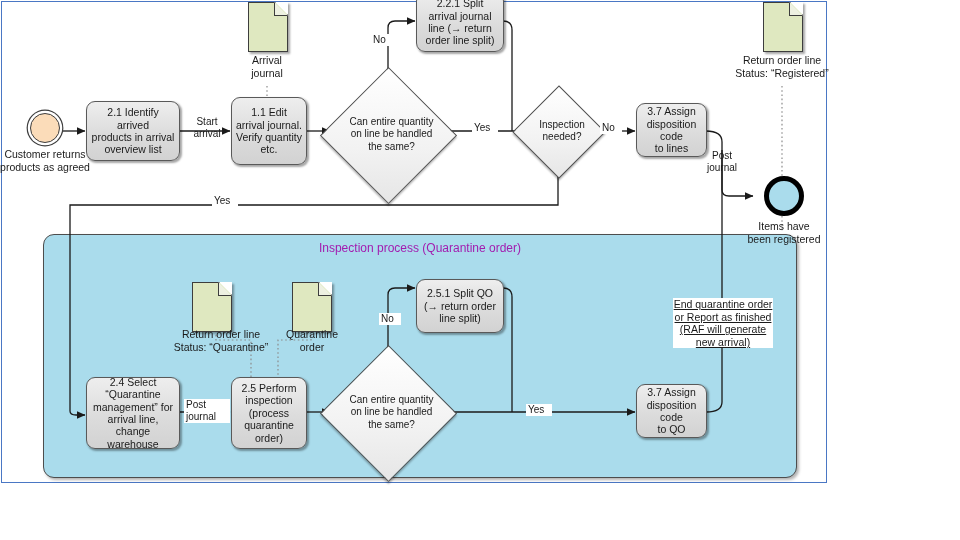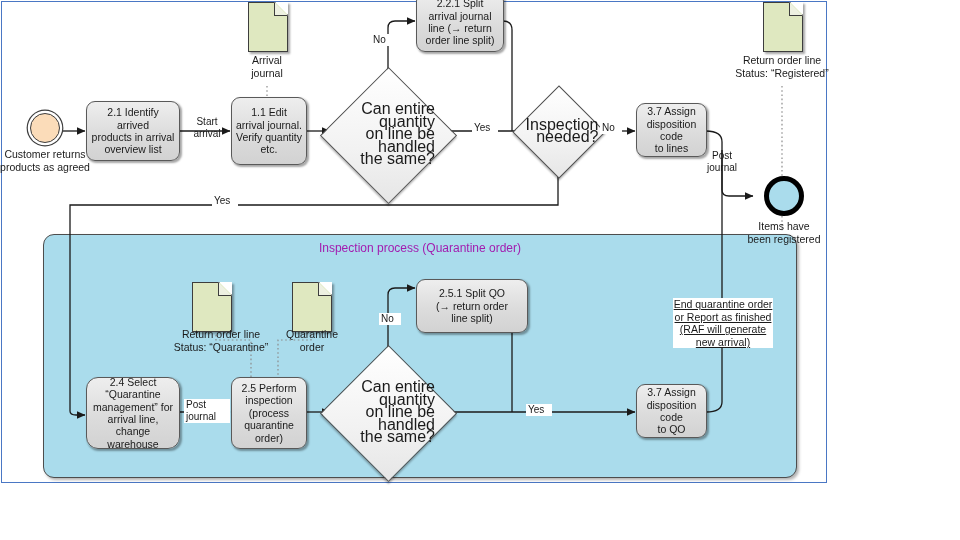--- a/index.html
+++ b/index.html
@@ -17,21 +17,21 @@
     box-shadow:1.5px 1.5px 2px rgba(0,0,0,.35);
   }
   .task span{display:block;width:100%;white-space:pre-line;}
 
   
   .gw{display:flex;align-items:center;justify-content:center;}
   .gw .dia{position:absolute;left:0;top:0;width:100%;height:100%;
     background:linear-gradient(135deg,#ffffff 0%,#f2f2f2 60%,#e6e6e6 100%);
     border:1px solid #4d4d4d;transform:rotate(45deg);
     box-shadow:1.5px 1.5px 2px rgba(0,0,0,.28);}
-  .gw .gtxt{position:relative;z-index:3;text-align:right;font-size:16px;
+  .gw .gtxt{position:relative;z-index:3;text-align:center;font-size:10px;
     line-height:12.4px;color:#1a1a1a;white-space:pre-line;width:150%;margin-left:8px;}
 
   
   .ev-start{border-radius:50%;background:#fbdcb9;border:1.6px solid #3d3d3d;
     box-shadow:0 0 0 2.2px #ffffff, 0 0 0 3.4px #3d3d3d;}
   .ev-end{border-radius:50%;background:#aadcec;border:5px solid #000000;}
 
   
   .doc{position:absolute;background:#dfe8c0;border:1px solid #3d3d3d;
     box-shadow:1.5px 1.5px 2px rgba(0,0,0,.35);}
@@ -174,37 +174,37 @@
 line (→ return
 order line split)</span>
   </div>
 
   <div class="node task" style="left:636px;top:103px;width:71px;height:54px;">
     <span>3.7 Assign
 disposition code
 to lines</span>
   </div>
 
-  <div class="node task" style="left:86px;top:377px;width:94px;height:72px;border-radius:12px;">
+  <div class="node task" style="left:86px;top:377px;width:94px;height:72px;">
     <span>2.4 Select
 “Quarantine
 management” for
 arrival line, change
 warehouse</span>
   </div>
 
   <div class="node task" style="left:231px;top:377px;width:76px;height:72px;">
     <span>2.5 Perform
 inspection
 (process
 quarantine
 order)</span>
   </div>
 
-  <div class="node task" style="left:416px;top:279px;width:112px;height:54px;">
+  <div class="node task" style="left:416px;top:279px;width:88px;height:54px;">
     <span>2.5.1 Split QO
 (→ return order
 line split)</span>
   </div>
 
   <div class="node task" style="left:636px;top:384px;width:71px;height:54px;">
     <span>3.7 Assign
 disposition code
 to QO</span>
   </div>

